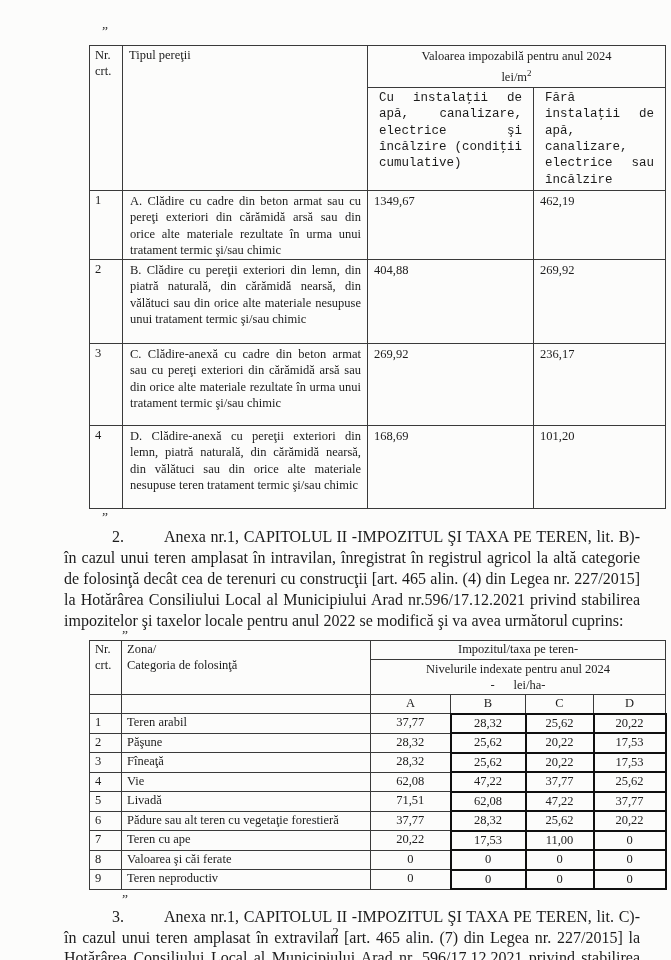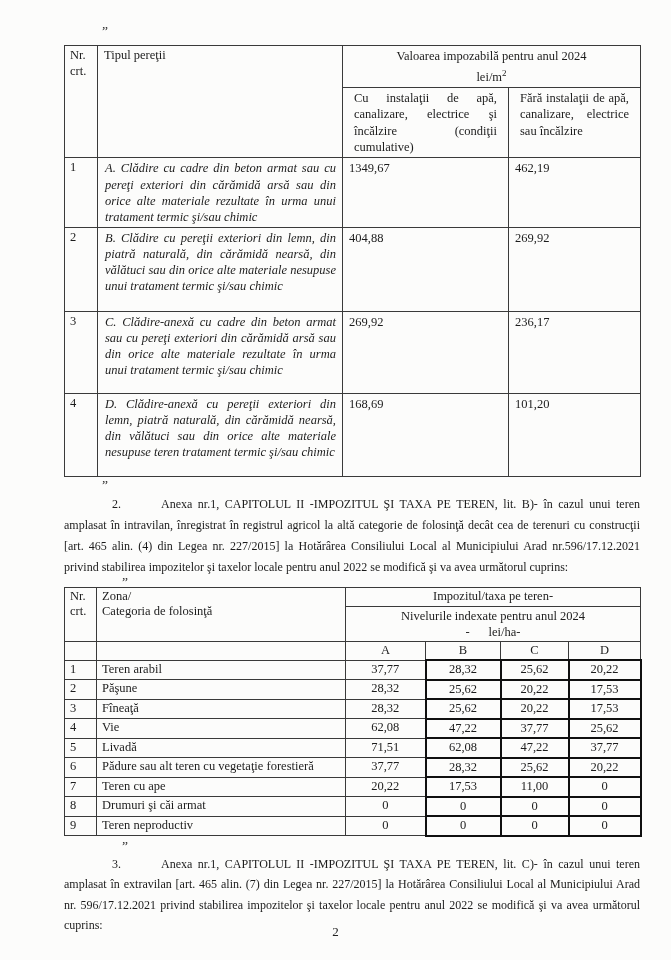--- a/index.html
+++ b/index.html
@@ -15,49 +15,49 @@
   .content { position:absolute; left:64px; top:0; width:576px; }
 
   
   .q { font-size:13.5px; line-height:12px; height:13px; color:#2a2a2a; }
   .q1 { margin:25px 0 0 38px; }
   .q2 { margin:2px 0 0 38px; }
   .q3 { margin:-2px 0 0 58px; height:11px; }
   .q4 { margin:3px 0 0 58px; }
 
   
-  table { border-collapse:collapse; width:576px; table-layout:fixed; }
+  table { border-collapse:collapse; width:576px; table-layout:fixed;margin-left:25px; }
   th,td {
     border:1px solid #3a3a3a;
     font-weight:normal; font-size:12.5px; line-height:16.3px;
     padding:1px 6px; vertical-align:top; text-align:left;
     overflow:hidden; color:#1c1c1c;
   }
   .t1 { margin-top:7px; }
   .pre { white-space:pre-line; }
   .t1 .val-h { text-align:center; line-height:17px; padding-top:2px;font-family:Liberation Serif, serif; }
   .t1 .val-h sup { font-size:9px; }
-  .t1 .sub-h { text-align:justify; padding:2px 11px; }
-  .t1 .tip { text-align:justify; padding:2px 6px 1px 7px;font-style:italic; }
+  .t1 .sub-h { text-align:justify; padding:2px 11px;font-family:Liberation Mono, monospace; }
+  .t1 .tip { text-align:justify; padding:2px 6px 1px 7px; }
   .t1 .num { text-align:left; padding-top:2px; }
   .t1 .nrcell { padding-left:5px; }
 
   .t2 { margin-top:0; }
   .t2 th, .t2 td { line-height:15.5px; padding:1px 5px; }
   .t2 .c { text-align:center; }
   .t2 .thick { border:2px solid #101010; }
   .t2 .hrow1 th { height:16px; }
   .t2 .hrow2 th { height:32px; line-height:16px; padding-top:1px; }
   .t2 .zrow td, .t2 .zrow th { height:15px; }
   .t2 .drow td { height:15px; }
 
   
   .para {
     margin:2px 0 0 0; text-align:justify; text-indent:48px;
-    font-size:12px; line-height:21px; color:#1b1b1b;
+    font-size:16px; line-height:21px; color:#1b1b1b;
   }
   .para.p3 { margin-top:1px; line-height:20.5px; }
   .ptab { display:inline-block; width:40px; }
 
   .pagenum {
     position:absolute; left:0; top:924px; width:671px;
     text-align:center; font-size:13px; color:#222;
   }
 </style>
 </head>
@@ -204,21 +204,21 @@
       <tr class="drow">
         <td>7</td>
         <td>Teren cu ape</td>
         <td class="c">20,22</td>
         <td class="c thick">17,53</td>
         <td class="c thick">11,00</td>
         <td class="c thick">0</td>
       </tr>
       <tr class="drow">
         <td>8</td>
-        <td>Drumuri şi căi armat</td>
+        <td>Valoarea şi căi ferate</td>
         <td class="c">0</td>
         <td class="c thick">0</td>
         <td class="c thick">0</td>
         <td class="c thick">0</td>
       </tr>
       <tr class="drow">
         <td>9</td>
         <td>Teren neproductiv</td>
         <td class="c">0</td>
         <td class="c thick">0</td>

